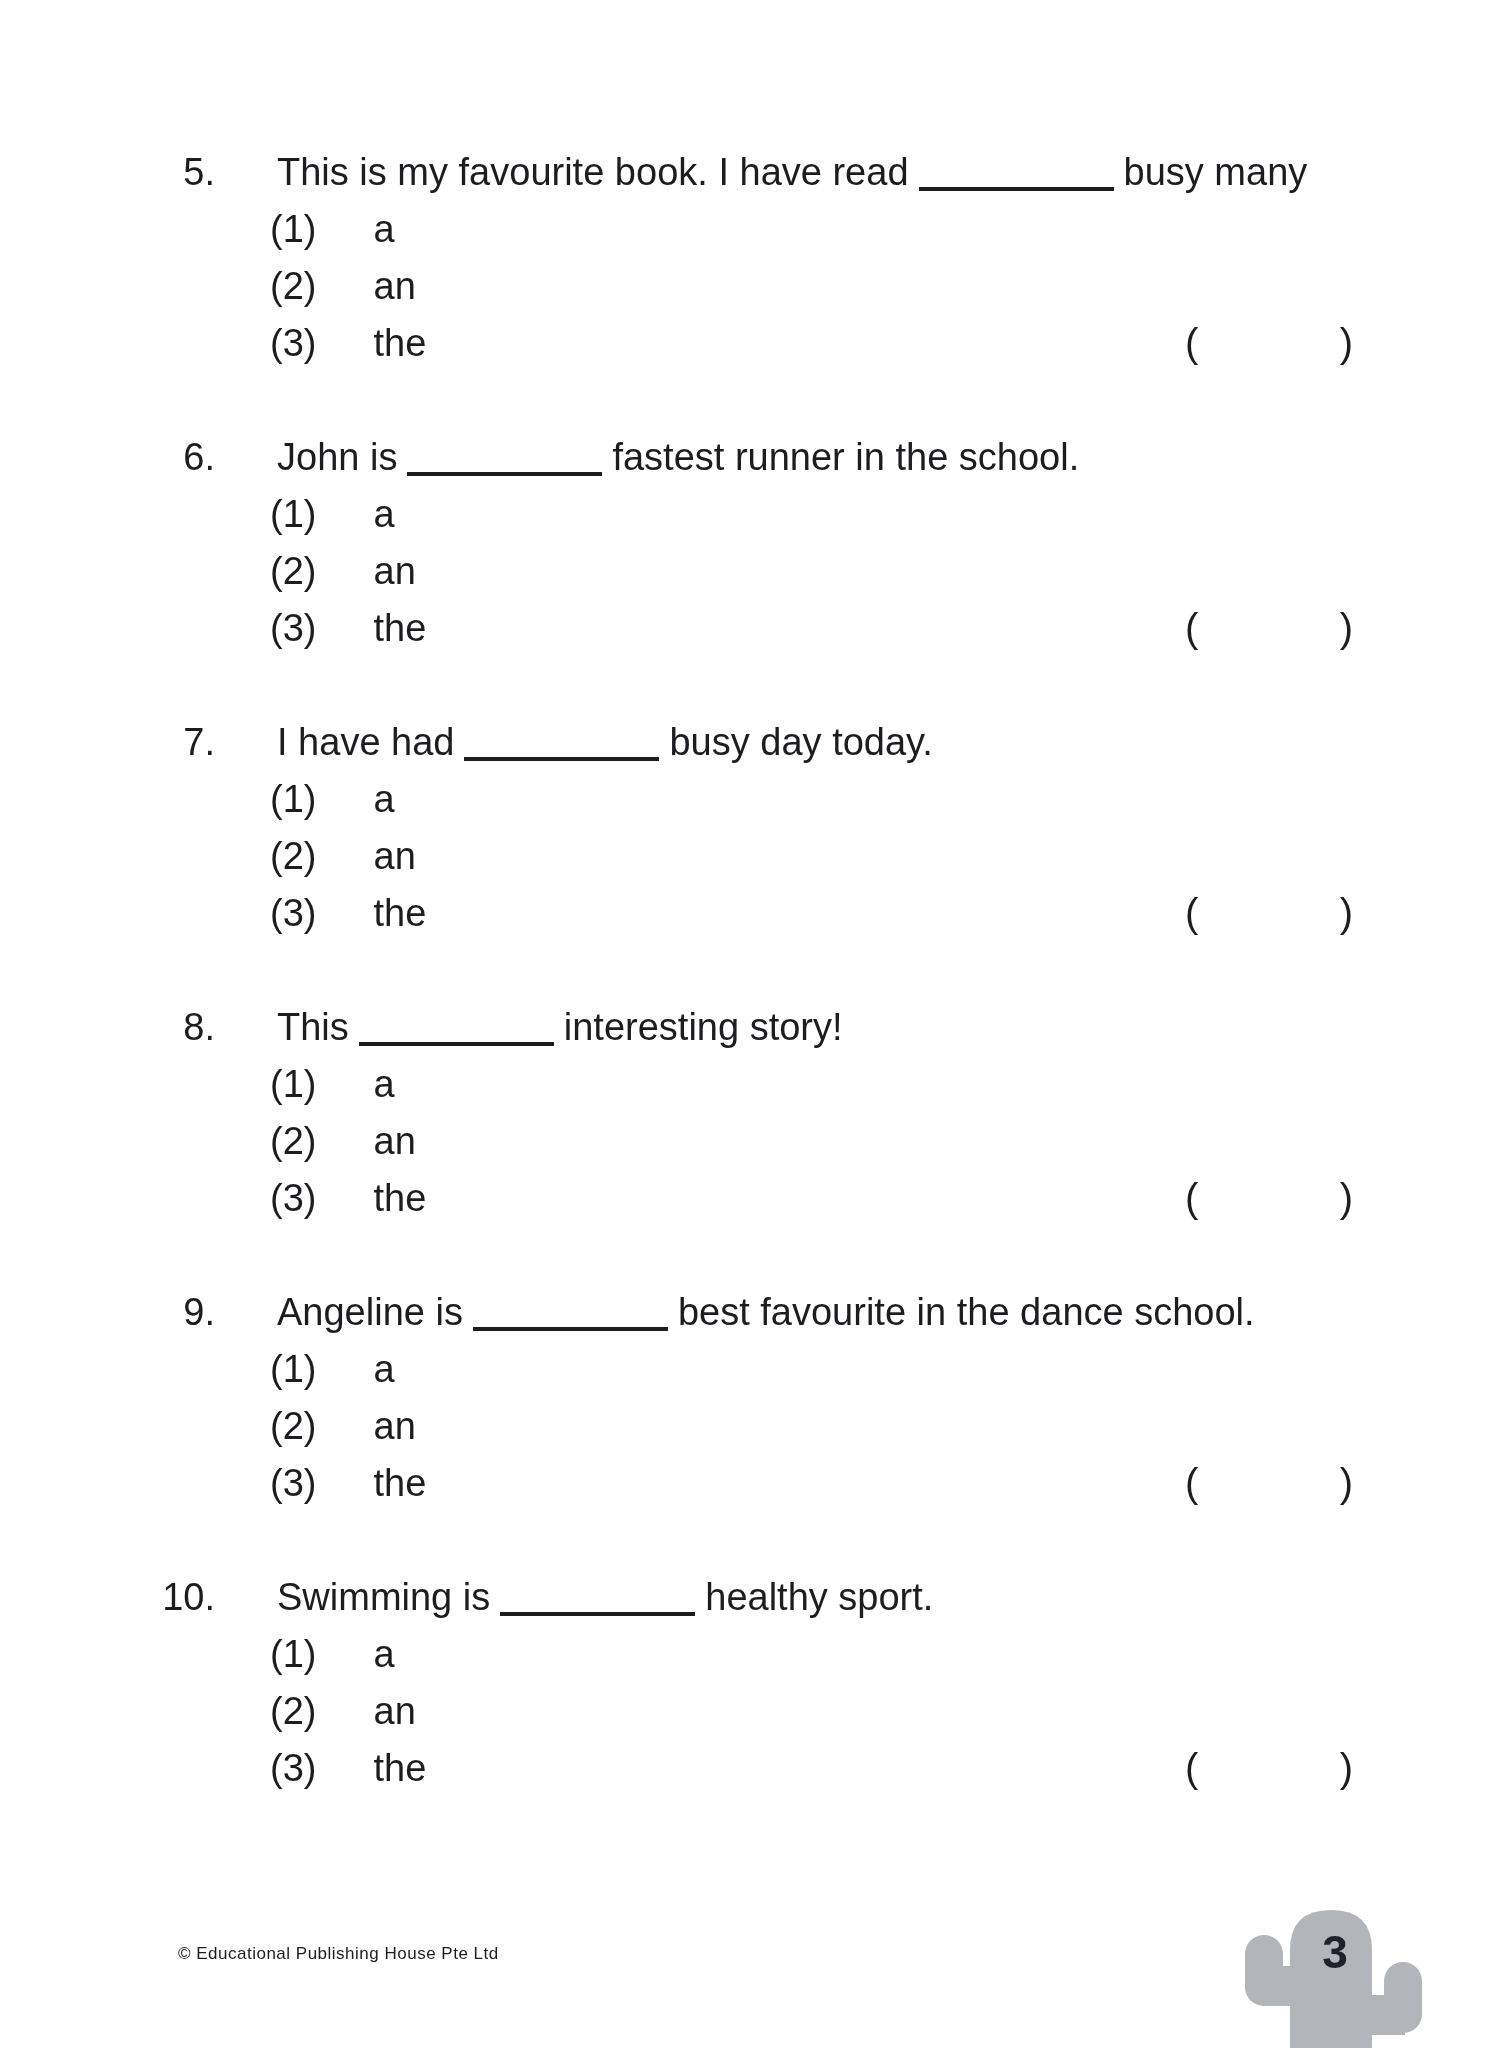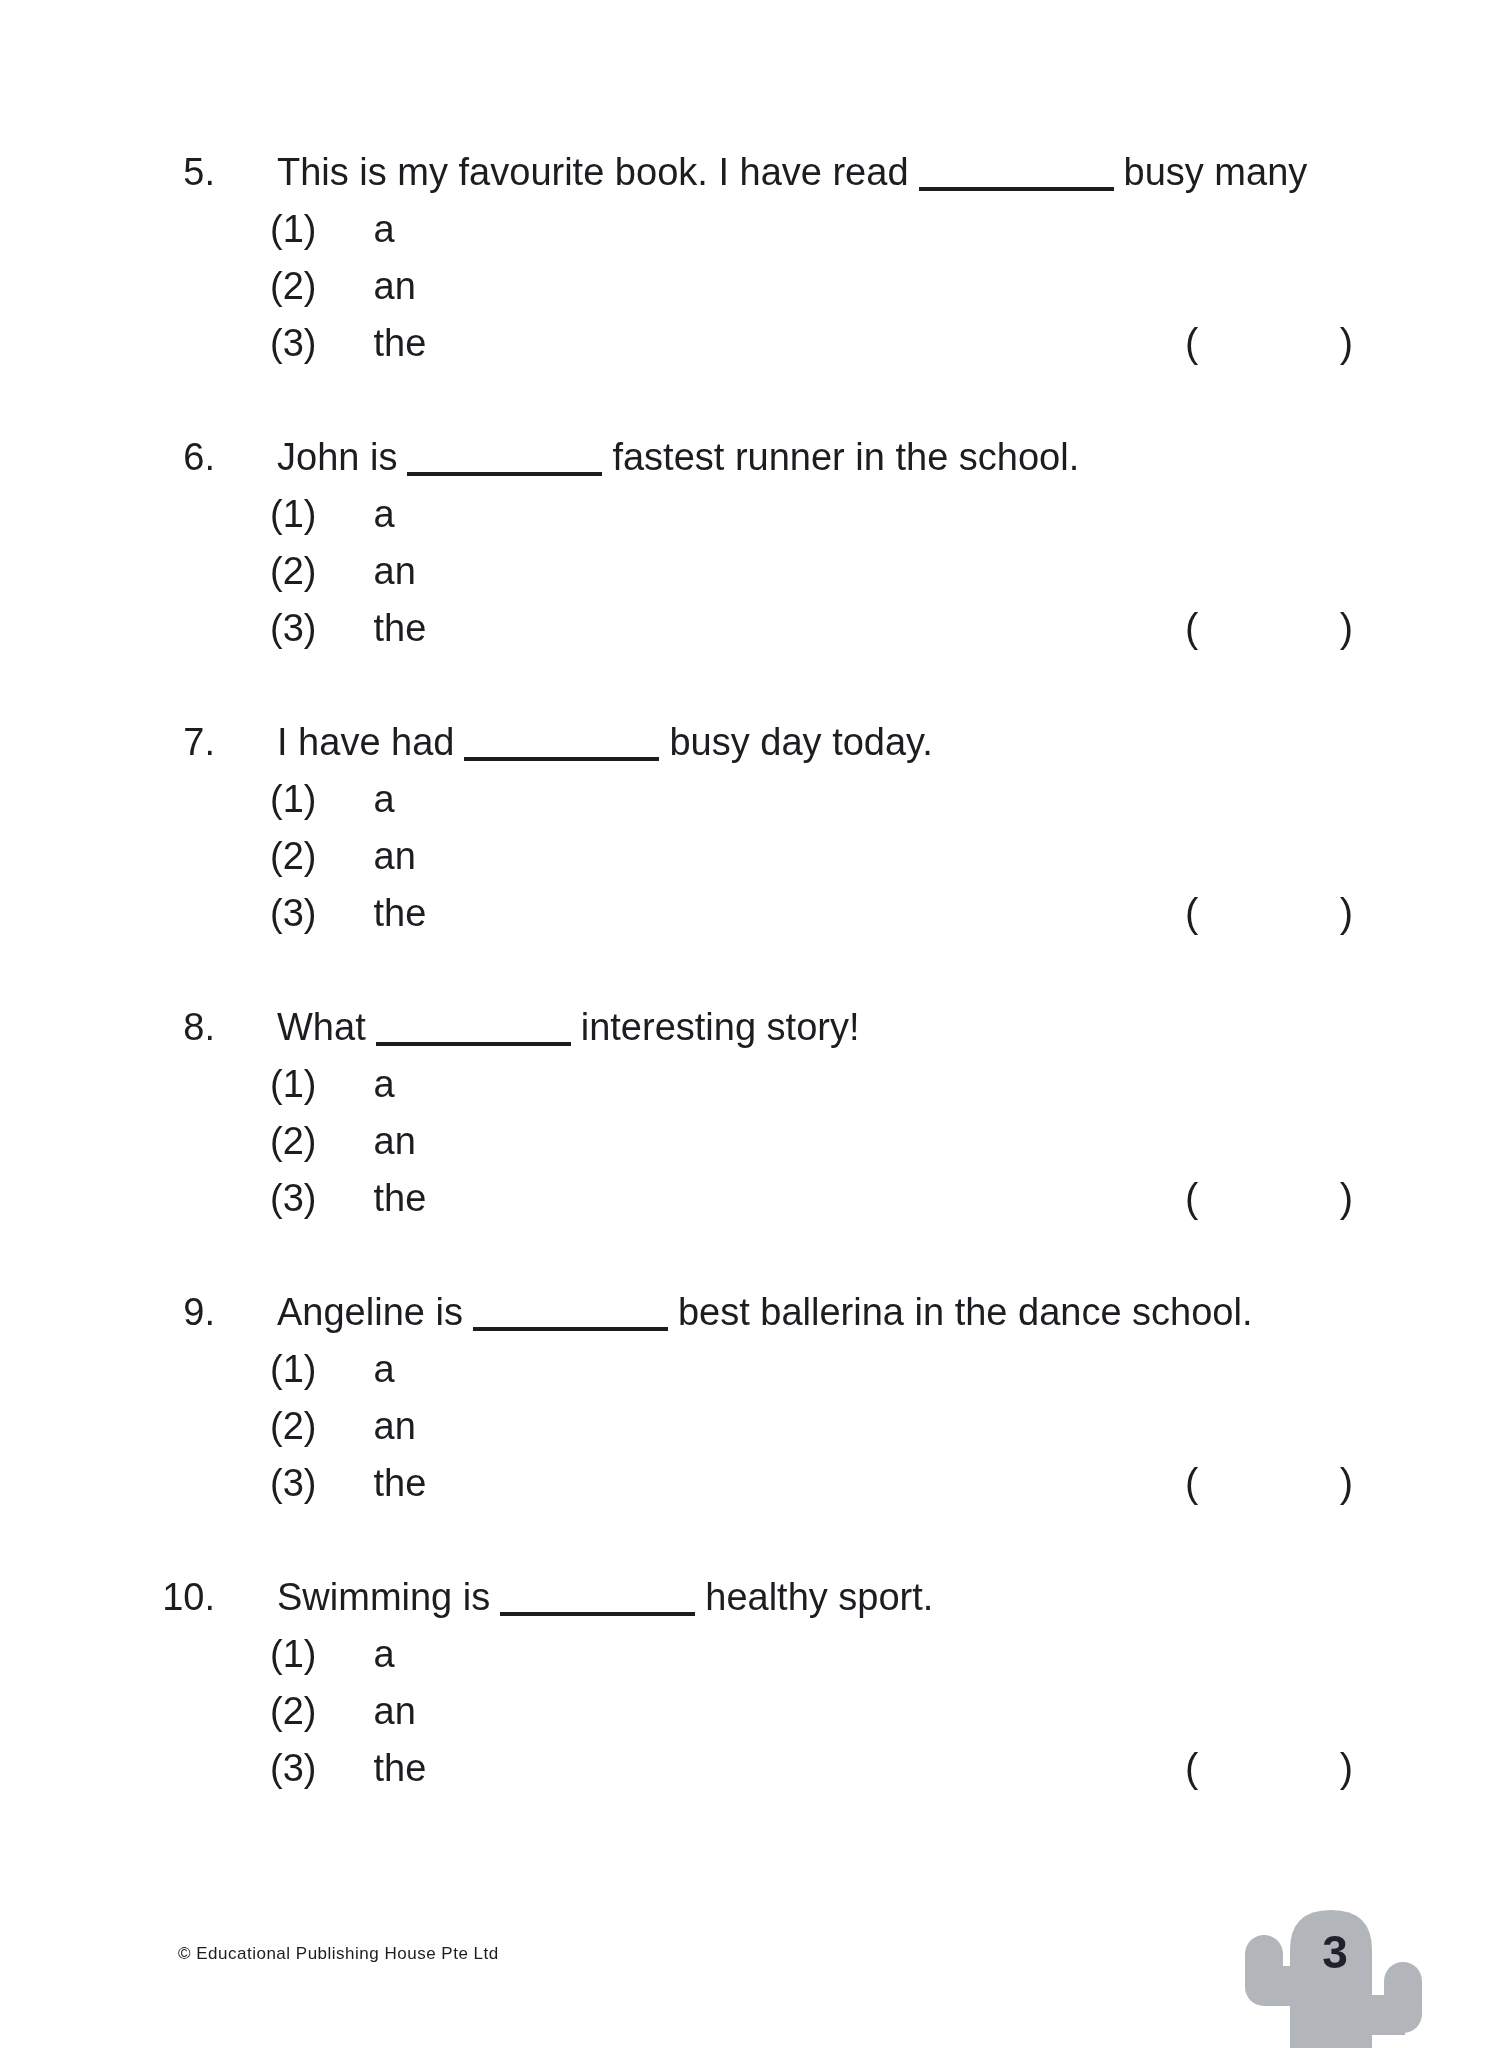--- a/index.html
+++ b/index.html
@@ -175,21 +175,21 @@
           </div>
     </div>
     <div class="answer-parens">
       <span>(</span>
       <span>)</span>
     </div>
   </section>
       <section class="question">
     <div class="qnum">8.</div>
     <div class="qbody">
-      <div class="stem"><span class="stem-before">What</span><span class="blank"></span><span class="stem-after">interesting story!</span></div>
+      <div class="stem"><span class="stem-before">This</span><span class="blank"></span><span class="stem-after">interesting story!</span></div>
       <div class="options">
             <div class="option-row">
     <span class="opt-label">(1)</span>
     <span class="opt-text">a</span>
   </div>
             <div class="option-row">
     <span class="opt-label">(2)</span>
     <span class="opt-text">an</span>
   </div>
             <div class="option-row">
@@ -199,21 +199,21 @@
           </div>
     </div>
     <div class="answer-parens">
       <span>(</span>
       <span>)</span>
     </div>
   </section>
       <section class="question">
     <div class="qnum">9.</div>
     <div class="qbody">
-      <div class="stem"><span class="stem-before">Angeline is</span><span class="blank"></span><span class="stem-after">best ballerina in the dance school.</span></div>
+      <div class="stem"><span class="stem-before">Angeline is</span><span class="blank"></span><span class="stem-after">best favourite in the dance school.</span></div>
       <div class="options">
             <div class="option-row">
     <span class="opt-label">(1)</span>
     <span class="opt-text">a</span>
   </div>
             <div class="option-row">
     <span class="opt-label">(2)</span>
     <span class="opt-text">an</span>
   </div>
             <div class="option-row">

